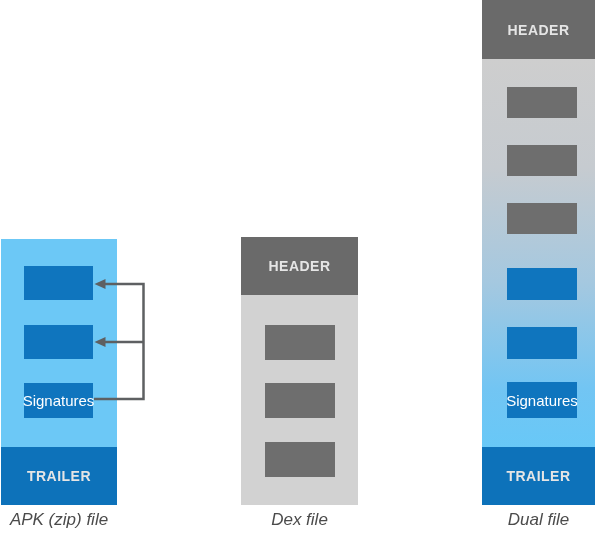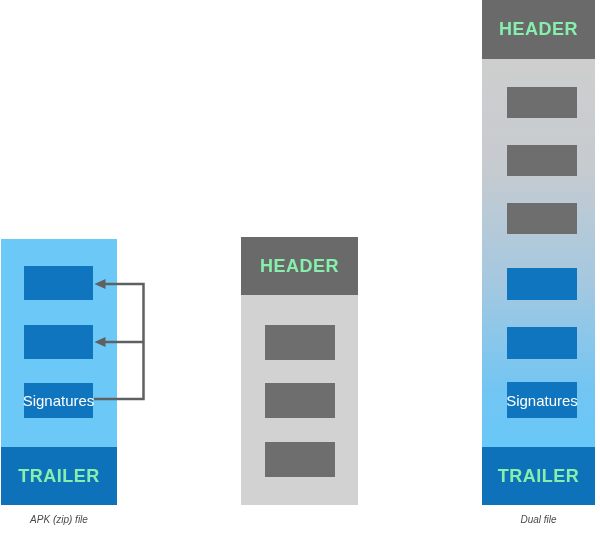--- a/index.html
+++ b/index.html
@@ -39,24 +39,24 @@
   .dual-g3{top:144px;}
   .dual-bblk{position:absolute;left:25px;width:70px;height:32px;background:#0f75be;
            display:flex;align-items:center;justify-content:center;}
   .dual-bb1{top:209px;}
   .dual-bb2{top:268px;}
   .dual-bb3{top:323px;height:36px;}
   .dual-trailer{left:482px;top:447px;width:113px;height:58px;background:#0d72ba;
            display:flex;align-items:center;justify-content:center;}
 
   
-  .band-label{color:#86efac;font-weight:700;font-size:18px;letter-spacing:.5px;}
+  .band-label{color:#e5e5e5;font-weight:700;font-size:14px;letter-spacing:.5px;}
   .sig-label{color:#ffffff;font-weight:400;font-size:15px;}
   .caption{top:509px;height:22px;text-align:center;color:#4b4b4b;
-           font-style:italic;font-size:10px;line-height:22px;}
+           font-style:italic;font-size:17px;line-height:22px;}
   .cap-apk{left:0;width:118px;}
   .cap-dex{left:241px;width:117px;}
   .cap-dual{left:482px;width:113px;}
 
   .arrows{left:0;top:0;width:600px;height:535px;pointer-events:none;}
 </style>
 </head>
 <body>
 
 <div class="stage">
@@ -74,20 +74,21 @@
   <div class="abs caption cap-apk">APK (zip) file</div>
 
   <div class="abs dex-header">
     <span class="band-label">HEADER</span>
   </div>
   <div class="abs dex-body">
     <div class="dex-blk dex-b1"></div>
     <div class="dex-blk dex-b2"></div>
     <div class="dex-blk dex-b3"></div>
   </div>
+  <div class="abs caption cap-dex">Dex file</div>
 
   <div class="abs dual-header">
     <span class="band-label">HEADER</span>
   </div>
   <div class="abs dual-body">
     <div class="dual-gblk dual-g1"></div>
     <div class="dual-gblk dual-g2"></div>
     <div class="dual-gblk dual-g3"></div>
     <div class="dual-bblk dual-bb1"></div>
     <div class="dual-bblk dual-bb2"></div>

